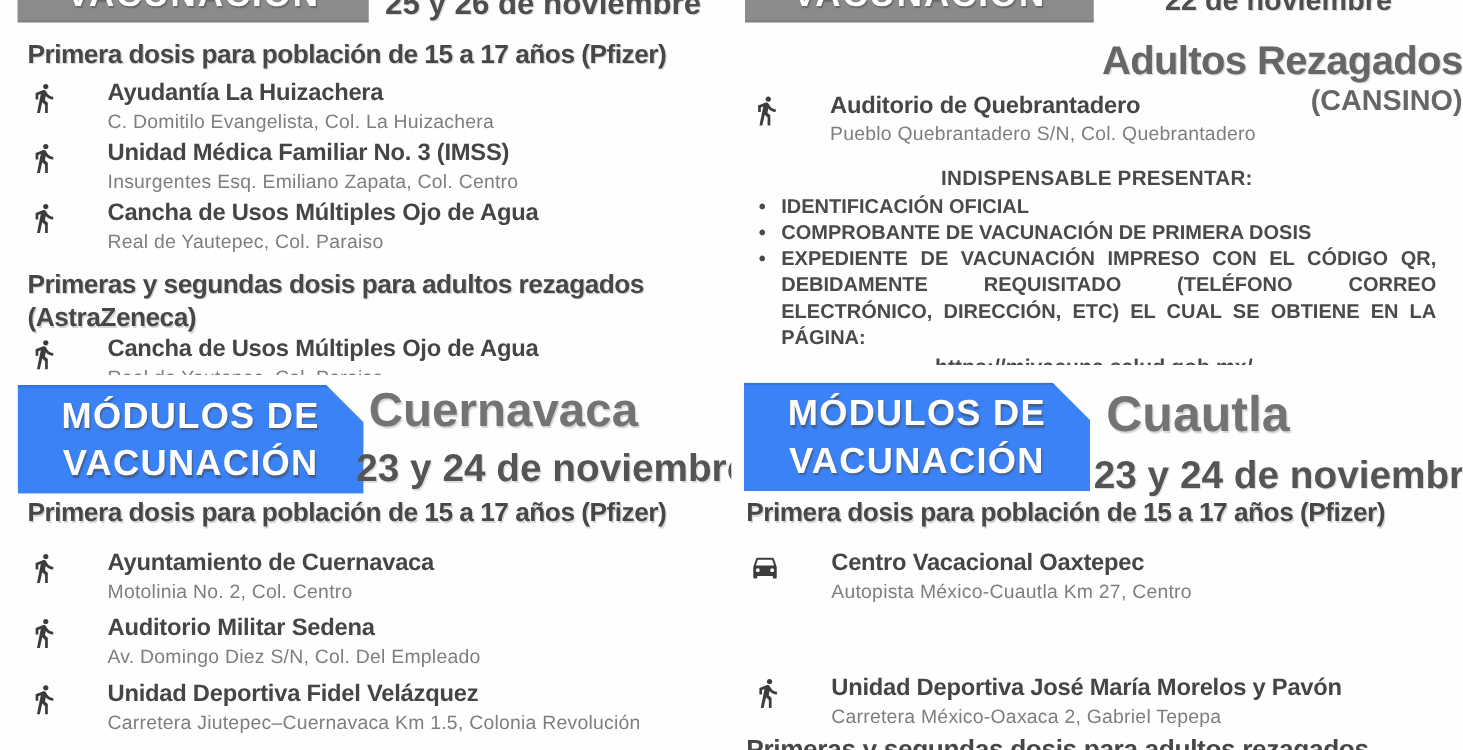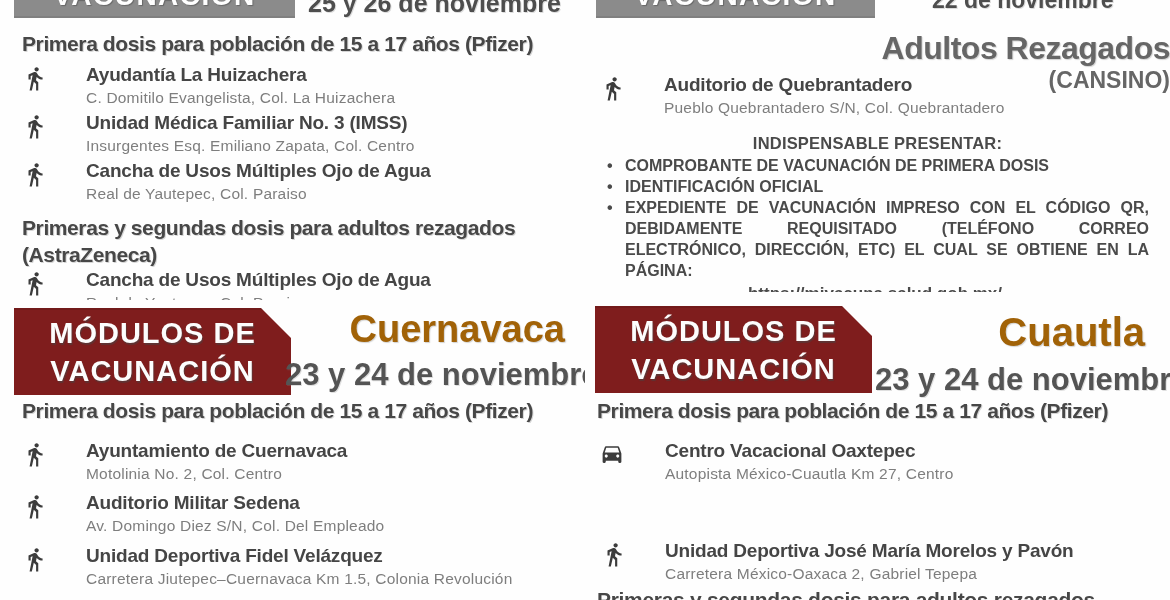--- a/index.html
+++ b/index.html
@@ -5,30 +5,30 @@
   html,body{margin:0;padding:0;background:#fff;}
   #sheet{position:relative;width:1170px;height:600px;background:#fefefe;overflow:hidden;
          font-family:"Liberation Sans", sans-serif;}
   .quad{position:absolute;width:585px;height:300px;overflow:hidden;}
   #q1{left:0;top:0;} #q2{left:585px;top:0;} #q3{left:0;top:300px;} #q4{left:585px;top:300px;}
 
   .banner-sm{position:absolute;background:#8b8b8b;height:44px;display:flex;align-items:center;
              justify-content:center;box-shadow:inset 0 -2px 0 rgba(0,0,0,.08);}
   .banner-sm span{color:#fff;font-weight:bold;font-size:28px;letter-spacing:1.5px;
              text-shadow:1px 1px 1px rgba(70,70,70,.5);}
-  .banner-lg{position:absolute;background:#7f1d1d;width:277px;height:87px;
+  .banner-lg{position:absolute;background:#3b82f6;width:277px;height:87px;
              clip-path:polygon(0 0,calc(100% - 30px) 0,100% 30px,100% 100%,0 100%);
              display:flex;flex-direction:column;align-items:center;justify-content:center;
              box-shadow:inset 0 2px 0 rgba(0,0,0,.10);}
   .banner-lg span{color:#fdfdfd;font-weight:bold;font-size:29px;line-height:38px;letter-spacing:1px;
              text-shadow:1px 2px 1px rgba(70,70,70,.55);}
 
   .date-top{position:absolute;font-weight:bold;color:#4e4e4e;white-space:nowrap;
             text-shadow:1px 1px 0 rgba(120,120,120,.25);}
-  .city{position:absolute;font-weight:bold;color:#a16207;text-align:right;white-space:nowrap;
+  .city{position:absolute;font-weight:bold;color:#737373;text-align:left;white-space:nowrap;
         text-shadow:1px 1px 1px rgba(130,130,130,.35);}
   .city-date{position:absolute;font-weight:bold;color:#545454;font-size:31px;text-align:center;
         white-space:nowrap;text-shadow:1px 1px 0 rgba(130,130,130,.25);}
 
   .sec-head{position:absolute;font-weight:bold;color:#474747;font-size:21px;letter-spacing:-0.4px;
             line-height:27px;text-shadow:1px 1px 0 rgba(120,120,120,.3);}
 
   .loc{position:absolute;display:flex;gap:28px;}
   .licon{flex:0 0 36px;padding-top:1px;}
   .licon svg{fill:#3c3c3c;}
@@ -122,22 +122,22 @@
             <path d="M13.5 5.5c1.1 0 2-.9 2-2s-.9-2-2-2-2 .9-2 2 .9 2 2 2zM9.8 8.9L7 23h2.1l1.8-8 2.1 2v6h2v-7.5l-2.1-2 .6-3C14.8 12 16.8 13 19 13v-2c-1.9 0-3.5-1-4.3-2.4l-1-1.6c-.4-.6-1-1-1.7-1-.3 0-.5.1-.8.1L6 8.3V13h2V9.6l1.8-.7"></path>
           </svg></span>
       <div class="ltext">
           <div class="lname">Auditorio de Quebrantadero</div>
       <div class="laddr">Pueblo Quebrantadero S/N, Col. Quebrantadero</div>
         </div>
     </div>
 
     <div class="req-title" style="top:134px;">INDISPENSABLE PRESENTAR:</div>
     <ul class="req-list" style="left:18px;top:155px;width:546px;">
+      <li>IDENTIFICACIÓN OFICIAL</li>
       <li>COMPROBANTE DE VACUNACIÓN DE PRIMERA DOSIS</li>
-      <li>IDENTIFICACIÓN OFICIAL</li>
       <li>EXPEDIENTE DE VACUNACIÓN IMPRESO CON EL CÓDIGO QR, DEBIDAMENTE REQUISITADO (TELÉFONO CORREO ELECTRÓNICO, DIRECCIÓN, ETC)  EL CUAL SE OBTIENE EN LA PÁGINA:</li>
     </ul>
 
     <div class="sliver" style="left:60px;top:284px;width:460px;height:8px;">
       <span class="url">https://mivacuna.salud.gob.mx/</span>
     </div>
   </div>
 
   <div class="quad" id="q3">
     <div class="banner-lg" style="left:14px;top:8px;">

